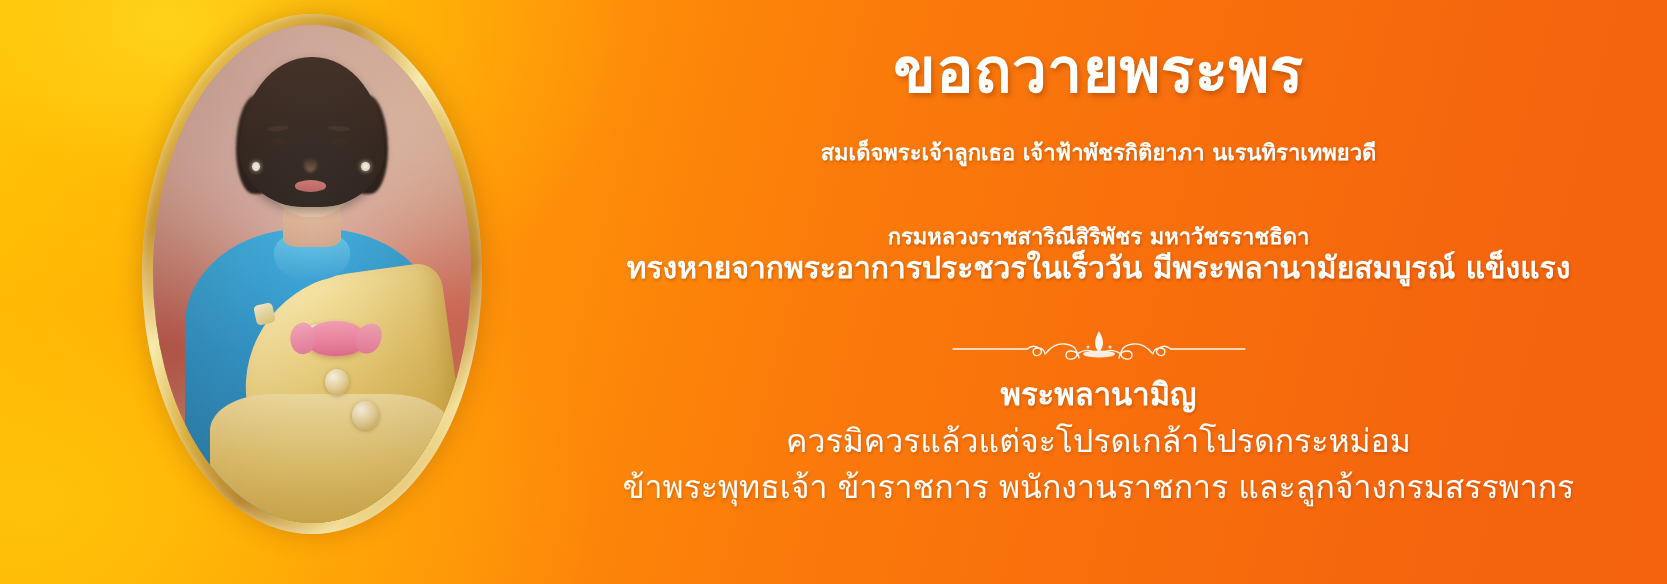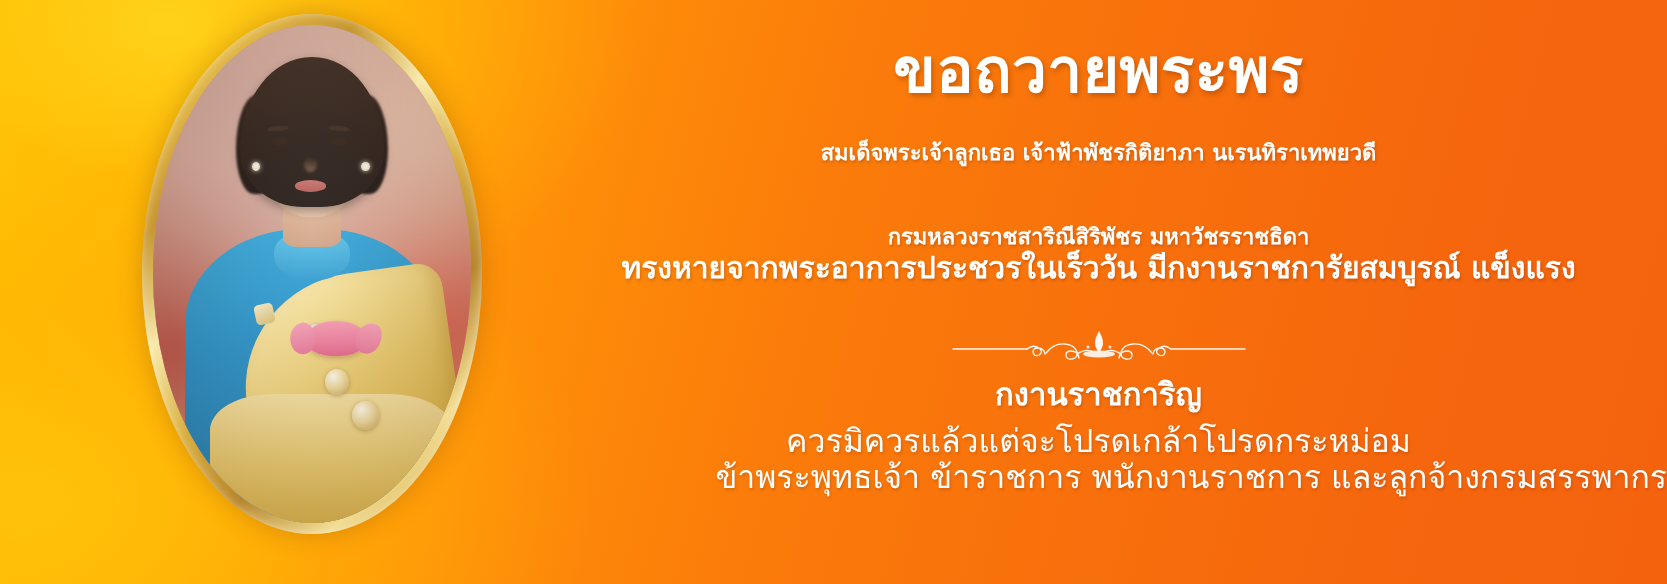--- a/index.html
+++ b/index.html
@@ -319,21 +319,21 @@
   .closing-line {
     position: absolute;
     left: 0;
     width: 100%;
     font-size: 32px;
     font-weight: normal;
     line-height: 1.1;
     text-shadow: 1px 2px 3px rgba(120,50,0,0.28);
   }
   .closing-1 { top: 424px; }
-  .closing-2 { top: 460px; text-align: right; }
+  .closing-2 { top: 470px; }
 </style>
 </head>
 <body>
 
 <div class="banner">
 
   <div class="portrait-wrap">
     <div class="portrait-frame">
       <div class="portrait-inner">
         <div class="photo-bg"></div>
@@ -365,21 +365,21 @@
   </div>
 
   <div class="content">
 
     <div class="headline">ขอถวายพระพร</div>
 
     <div class="name-line name-1">สมเด็จพระเจ้าลูกเธอ เจ้าฟ้าพัชรกิติยาภา นเรนทิราเทพยวดี</div>
 
     <div class="name-line name-2">กรมหลวงราชสาริณีสิริพัชร มหาวัชรราชธิดา</div>
 
-    <div class="wish-line">ทรงหายจากพระอาการประชวรในเร็ววัน มีกงานราชการัยสมบูรณ์ แข็งแรง</div>
+    <div class="wish-line">ทรงหายจากพระอาการประชวรในเร็ววัน มีพระพลานามัยสมบูรณ์ แข็งแรง</div>
 
     <div class="divider">
       <svg viewBox="0 0 300 34" width="300" height="34" aria-hidden="true">
         <g stroke="#ffffff" stroke-width="1.3" fill="none" stroke-linecap="round">
           <line x1="4" y1="22" x2="78" y2="22"></line>
           <line x1="222" y1="22" x2="296" y2="22"></line>
           <path d="M78 22 q6 -5 12 -1 q5 4 0 7 q-5 2 -6 -3 q0 -4 5 -4 q6 0 7 6"></path>
           <path d="M222 22 q-6 -5 -12 -1 q-5 4 0 7 q5 2 6 -3 q0 -4 -5 -4 q-6 0 -7 6"></path>
           <path d="M97 26 q8 -10 19 -9 q10 1 12 8 q1 6 -5 7 q-6 1 -6 -4 q0 -4 5 -4 q7 0 8 7"></path>
           <path d="M203 26 q-8 -10 -19 -9 q-10 1 -12 8 q-1 6 5 7 q6 1 6 -4 q0 -4 -5 -4 q-7 0 -8 7"></path>
@@ -389,20 +389,20 @@
         <g fill="#ffffff">
           <path d="M150 4 q4 7 4 12 q0 5 -4 9 q-4 -4 -4 -9 q0 -5 4 -12 z"></path>
           <ellipse cx="150" cy="27" rx="16" ry="3.4" opacity="0.92"></ellipse>
           <circle cx="150" cy="17" r="2.1"></circle>
           <circle cx="139" cy="20" r="1.5" opacity="0.85"></circle>
           <circle cx="161" cy="20" r="1.5" opacity="0.85"></circle>
         </g>
       </svg>
     </div>
 
-    <div class="blessing">กงานราชการิญ</div>
+    <div class="blessing">พระพลานามิญ</div>
 
     <div class="closing-line closing-1">ควรมิควรแล้วแต่จะโปรดเกล้าโปรดกระหม่อม</div>
 
     <div class="closing-line closing-2">ข้าพระพุทธเจ้า ข้าราชการ พนักงานราชการ และลูกจ้างกรมสรรพากร</div>
 
   </div>
 </div>
 
 </body></html>

